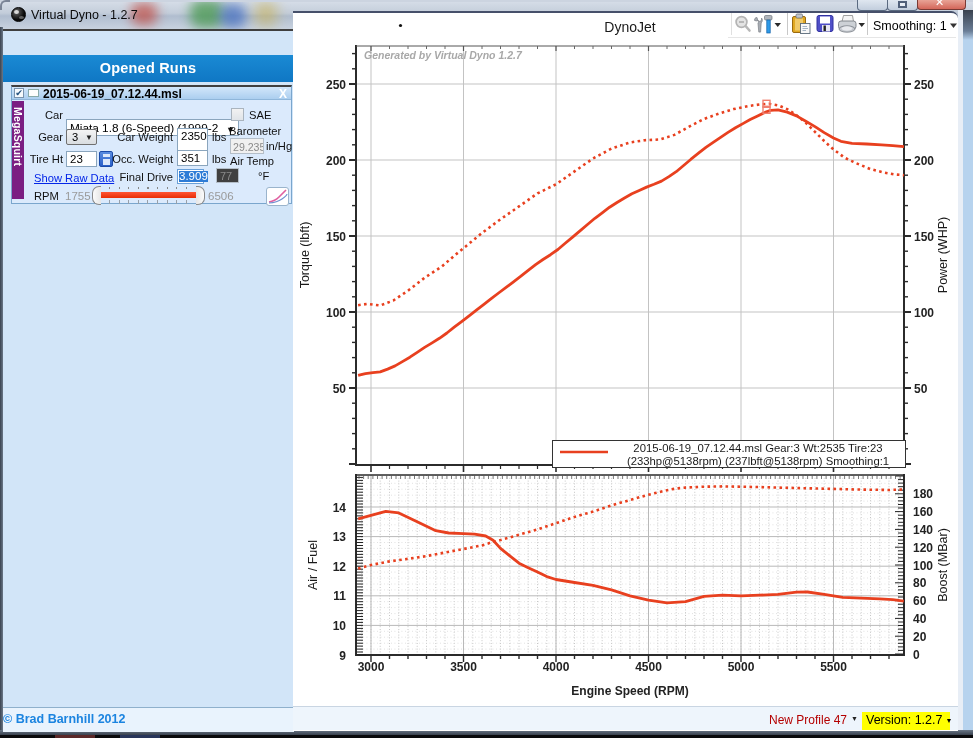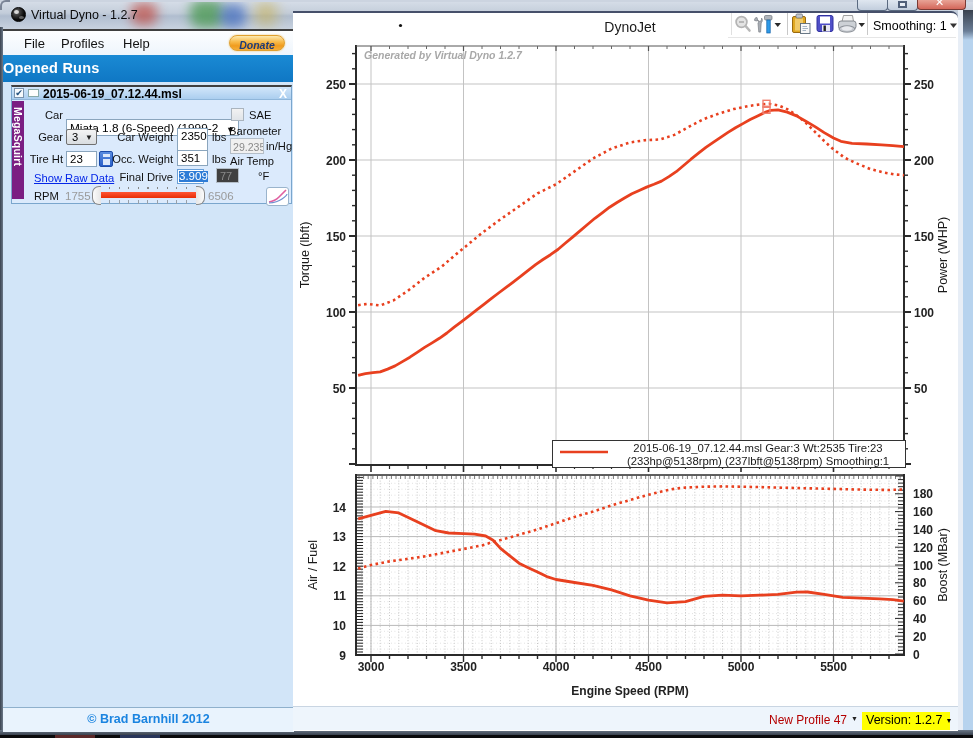--- a/index.html
+++ b/index.html
@@ -38,30 +38,22 @@
 <div class="abs" style="left:963px;top:10px;width:10px;height:30px;background:linear-gradient(#39424f,#6a7d96 70%,#b7d3ee)"></div>
 
 <div class="abs" style="left:0;top:729.5px;width:973px;height:5.5px;background:linear-gradient(#6b7888,#39414e)"></div>
 <div class="abs" style="left:0;top:735px;width:973px;height:3px;background:#0a0a0c"></div>
 <div class="abs" style="left:55px;top:735px;width:40px;height:3px;background:#5a2828"></div>
 <div class="abs" style="left:120px;top:735px;width:40px;height:3px;background:#28355a"></div>
 
 <div class="abs" style="left:3px;top:29px;width:290px;height:702px;background:#d2e5f8">
   <div class="abs" style="left:0;top:0;width:290px;height:2px;background:#3f3f3f"></div>
 
-  <div class="abs" style="left:0;top:2px;width:290px;height:24px;background:linear-gradient(#fdfeff,#eef5fc);color:#111;font-size:13px">
-    <span class="abs" style="left:21px;top:5px">File</span>
-    <span class="abs" style="left:58px;top:5px">Profiles</span>
-    <span class="abs" style="left:120px;top:5px">Help</span>
-    <div class="abs" style="left:226px;top:4px;width:56px;height:16px;border-radius:8px;background:linear-gradient(#fce9b0,#f8bc4e 40%,#f09c1e 70%,#f4ae3c);border:1px solid #e0a030;box-shadow:0 0 2px #f0c060;text-align:center">
-      <span style="font-size:10.5px;font-weight:bold;font-style:italic;color:#1f3c78;position:relative;top:0.5px">Donate</span>
-    </div>
-  </div>
-
-  <div class="abs" style="left:0;top:26px;width:290px;height:27px;background:linear-gradient(#1a8ad4,#0f77c4);color:#fff;font-size:14.5px;font-weight:bold;line-height:27px;letter-spacing:.2px">Opened Runs</div>
+
+  <div class="abs" style="left:0;top:26px;width:290px;height:27px;background:linear-gradient(#1a8ad4,#0f77c4);color:#fff;font-size:14.5px;font-weight:bold;text-align:center;line-height:27px;letter-spacing:.2px">Opened Runs</div>
 
   <div class="abs" style="left:8px;top:56px;width:281px;height:119px;background:#dbeafc;border:1px solid #7aa6cd;border-top:2px solid #3f3f3f;font-size:11.2px;color:#111">
 
     <div class="abs" style="left:0;top:0;width:279px;height:13px;background:linear-gradient(#d2e6fa,#abceef);border-bottom:1px solid #8fb6da">
       <div class="abs" style="left:2px;top:1px;width:10px;height:10px;background:#f6fafd;border:1px solid #7a93ad;color:#24527e;font-size:9px;line-height:9px;text-align:center">✔</div>
       <div class="abs" style="left:16px;top:2px;width:11px;height:8px;background:#fdfdfd;border:1px solid #8aa;"></div>
       <span class="abs" style="left:31px;top:0px;font-size:12px;font-weight:bold;color:#000">2015-06-19_07.12.44.msl</span>
       <span class="abs" style="left:267px;top:0px;font-size:12px;font-weight:bold;color:#fff">X</span>
     </div>
 
@@ -129,21 +121,21 @@
     </div>
     <div class="abs" style="left:196px;top:103px;font-size:11.5px;color:#9a9a9a">6506</div>
     <div class="abs" style="left:254px;top:100px;width:23px;height:19px;background:#fff;border:1px solid #9ab4cc;border-radius:3px">
       <svg width="21" height="17">
           <path d="M2 14 Q8 13 12 9 T19 2" fill="none" stroke="#e060a0" stroke-width="1.6"></path>
           <path d="M2 15 Q10 14.5 15 11 T20 6" fill="none" stroke="#7090d0" stroke-width="1.2"></path>
         </svg>
     </div>
   </div>
 
-  <div class="abs" style="left:0;top:678px;width:291px;height:25px;background:#e9f3fd;border-top:1px solid #8fb0cc;text-align:center;line-height:22px;font-size:12.5px;font-weight:bold;color:#1b84e0">© Brad Barnhill 2012</div>
+  <div class="abs" style="left:0;top:678px;width:291px;height:25px;background:#e9f3fd;border-top:1px solid #8fb0cc;text-align:left;line-height:22px;font-size:12.5px;font-weight:bold;color:#1b84e0">© Brad Barnhill 2012</div>
 </div>
 
 <div class="abs" style="left:293px;top:11px;width:665px;height:720px;background:#fff;border-top:2px solid #46506a;border-radius:0 7px 0 0"></div>
 
 <div class="abs" style="left:293px;top:706px;width:665px;height:23.5px;background:#eef5fc;border-top:1px solid #c9d5e2">
   <span class="abs" style="left:476px;top:6px;font-size:12px;color:#b40000">New Profile 47</span>
   <span class="abs" style="left:558px;top:8px;font-size:7px;color:#222">▼</span>
   <div class="abs" style="left:569px;top:5px;width:88px;height:17.5px;background:#ffff00;font-size:12.5px;color:#000;line-height:17px;white-space:nowrap"><span style="margin-left:4px">Version: 1.2.7</span><span style="font-size:7px;margin-left:3px;position:relative;top:-1px">▼</span></div>
 </div>
 

